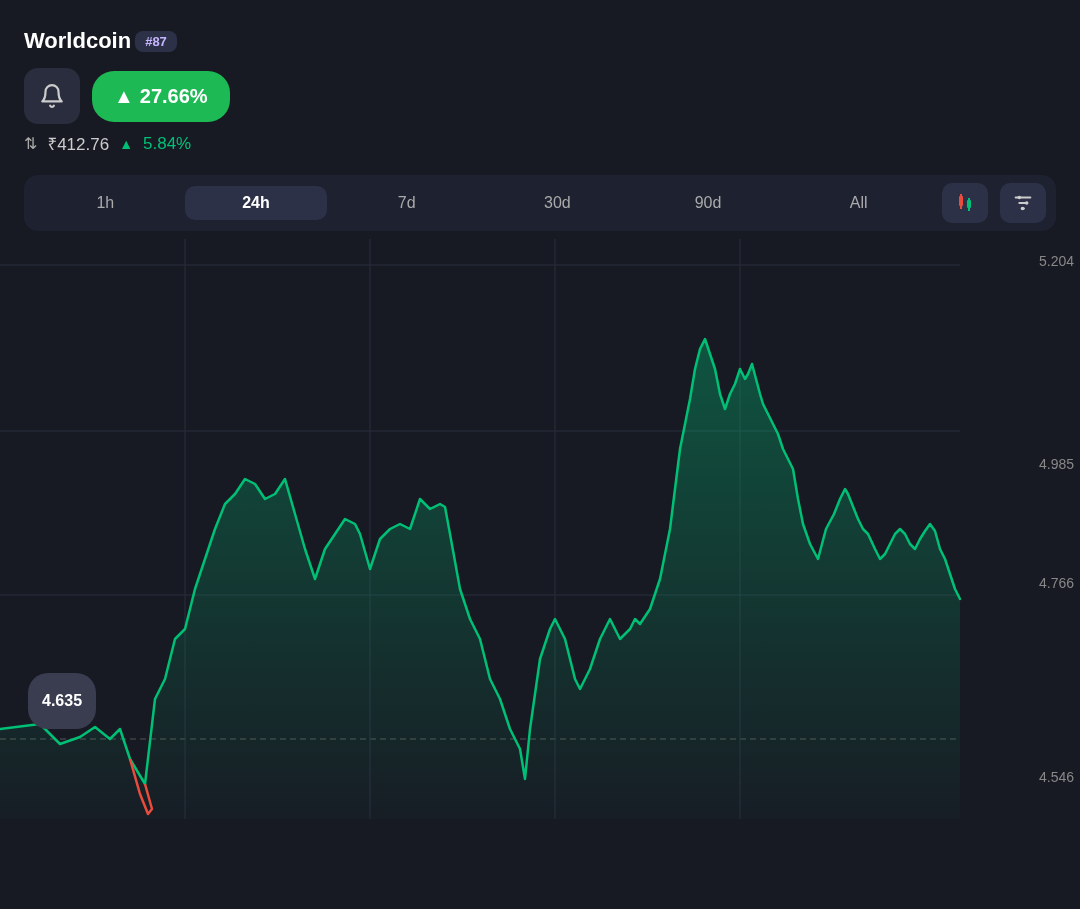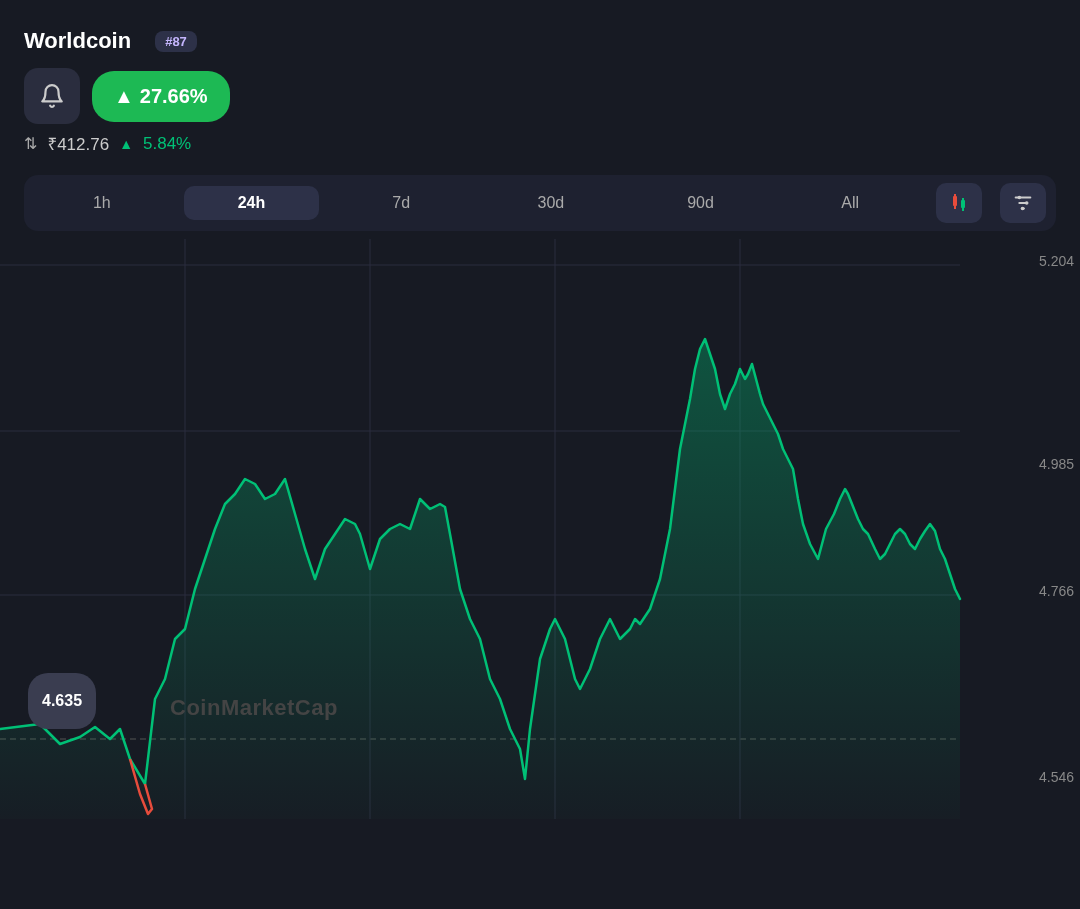--- a/index.html
+++ b/index.html
@@ -10,21 +10,21 @@
       width: 1080px;
       height: 909px;
       overflow: hidden;
     }
     .container {
       padding: 28px 24px 0 24px;
     }
     .header-row {
       display: flex;
       align-items: center;
-      gap: 24px;
+      gap: 4px;
       margin-bottom: 14px;
     }
     .coin-name {
       font-size: 22px;
       font-weight: 700;
       color: #fff;
     }
     .rank-badge {
       background: #2d3148;
       color: #c4b5fd;
@@ -94,21 +94,21 @@
       font-size: 17px;
       font-weight: 400;
     }
     .triangle-up {
       color: #00c076;
       font-size: 14px;
     }
     .timeframe-bar {
       display: flex;
       align-items: center;
-      gap: 14px;
+      gap: 8px;
       background: #1e2130;
       border-radius: 14px;
       padding: 8px 10px;
       margin-bottom: 0;
     }
     .tf-btn {
       background: transparent;
       border: none;
       color: #aaa;
       font-size: 16px;
@@ -245,28 +245,27 @@
         <circle cx="11.5" cy="18" r="2" fill="#ccc" stroke="none"></circle>
       </svg>
     </button>
   </div>
 </div>
 
 <div class="chart-area">
   
   <span class="y-label" style="top: 14px;">5.204</span>
   <span class="y-label" style="top: 178px; margin-top: 39px;">4.985</span>
-  <span class="y-label" style="top: 344px;">4.766</span>
+  <span class="y-label" style="top: 336px;">4.766</span>
   <span class="y-label" style="top: 530px;">4.546</span>
 
   
   <div class="price-tag" style="bottom: 100px;">4.635</div>
 
   
-  <div class="watermark" style="bottom: 108px;">CoinMarketCap</div>
 
   <svg class="chart-svg" viewBox="0 0 1080 590" preserveAspectRatio="none">
     <defs>
       <linearGradient id="chartGrad" x1="0" y1="0" x2="0" y2="1">
         <stop offset="0%" stop-color="#00c076" stop-opacity="0.35"></stop>
         <stop offset="100%" stop-color="#00c076" stop-opacity="0.02"></stop>
       </linearGradient>
     </defs>
 
     <line x1="0" y1="26" x2="960" y2="26" stroke="#2a2d3e" stroke-width="1"></line>

